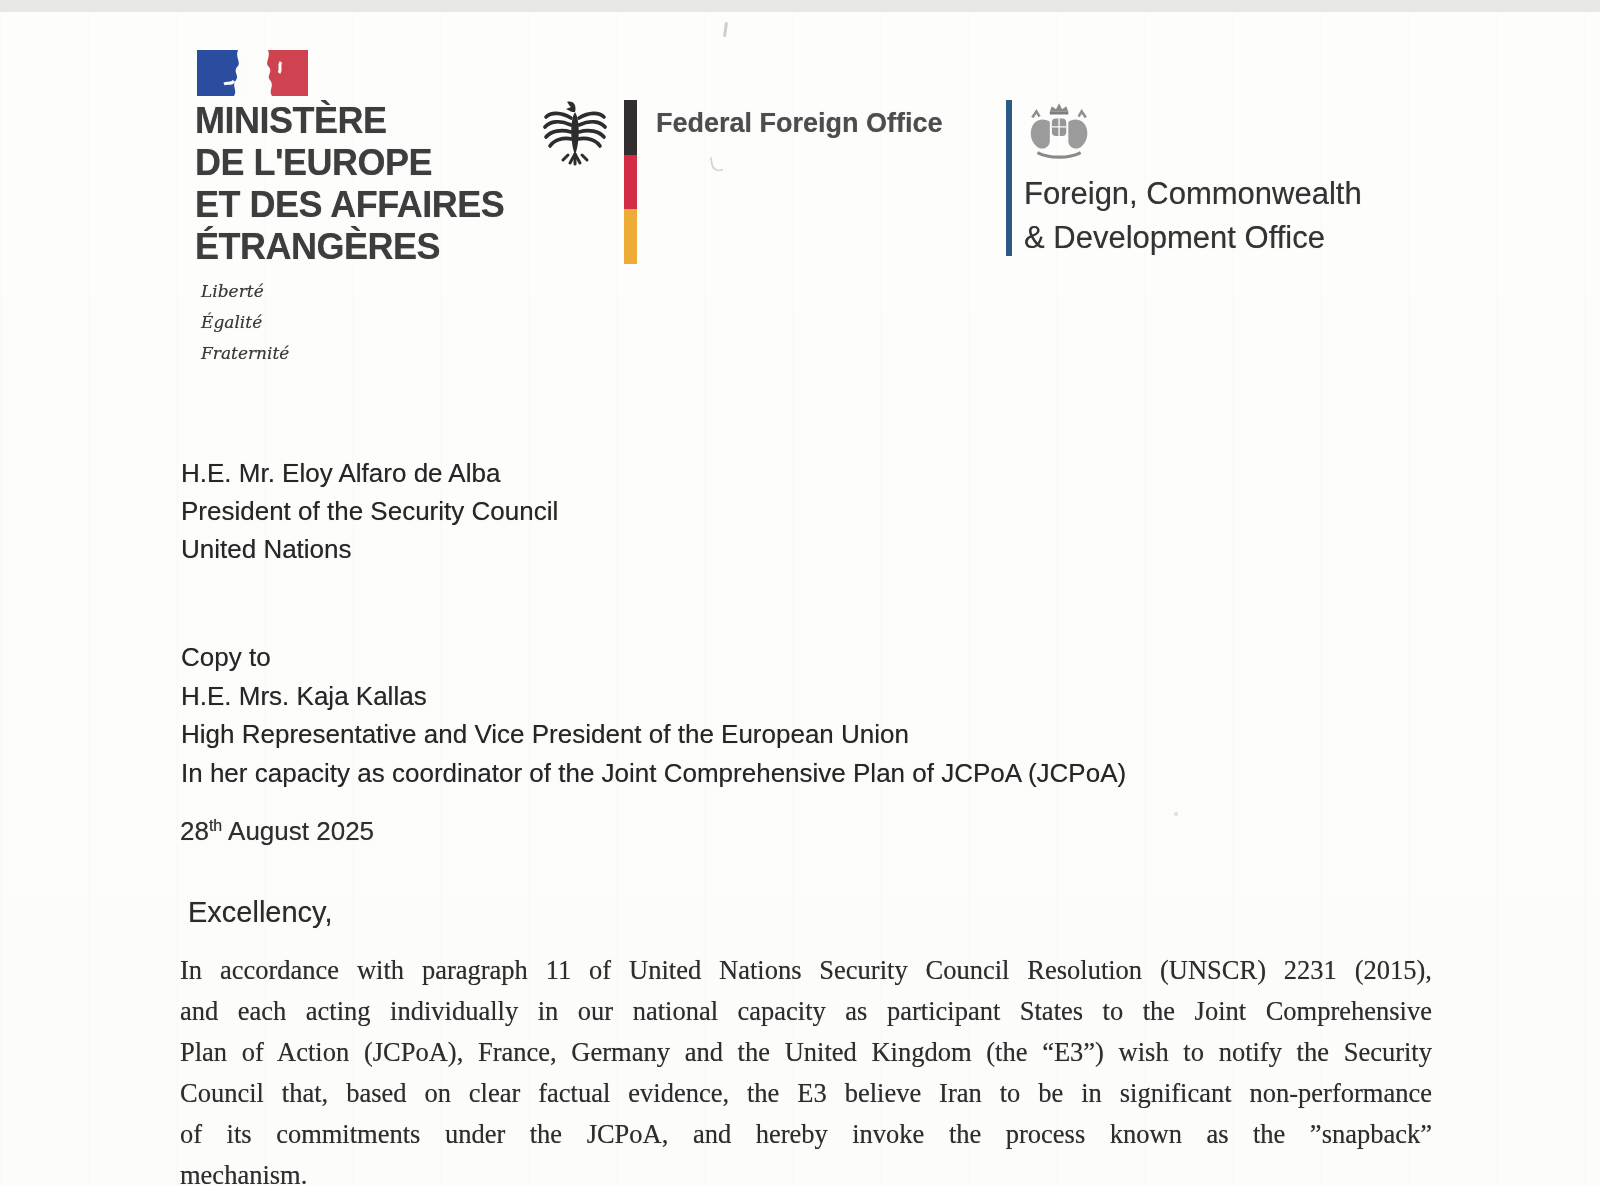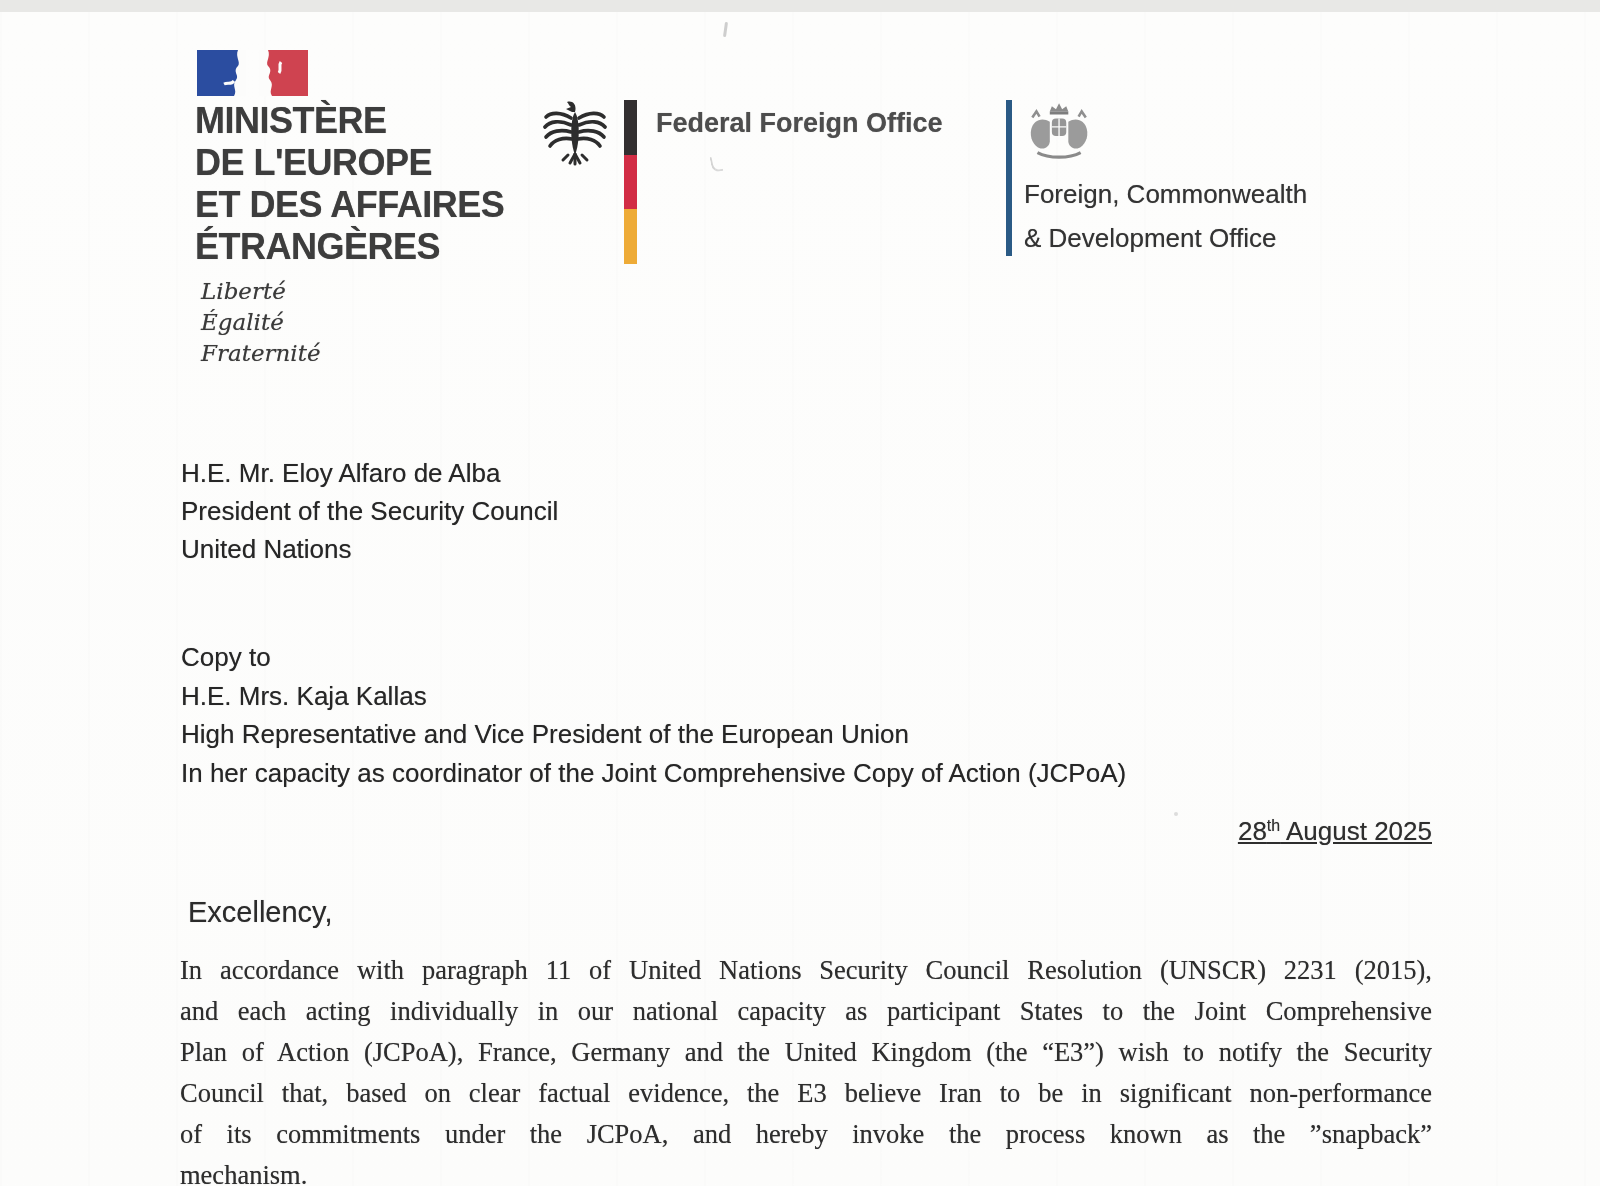--- a/index.html
+++ b/index.html
@@ -12,39 +12,39 @@
     font-family:"Liberation Sans", sans-serif;
     color:#2e2e2e;
   }
   .scan { text-shadow:0 0 0.7px rgba(45,45,45,0.55); }
 
   
   .fr-flag   { position:absolute; left:197px; top:38px; width:112px; height:47px; }
   .fr-name   { position:absolute; left:195px; top:88px; font-weight:bold; font-size:36px;
                line-height:42px; letter-spacing:-0.5px; color:#3d3d3d; }
   .fr-motto  { position:absolute; left:201px; top:264px; font-family:"DejaVu Serif", serif;
-               font-style:italic; font-size:23px; line-height:31px; color:#3a3a3a; }
+               font-style:italic; font-size:17px; line-height:31px; color:#3a3a3a; }
 
   
   .de-eagle  { position:absolute; left:543px; top:86px; width:64px; height:70px; filter:blur(0.3px); }
   .de-bar    { position:absolute; left:624px; top:88px; width:13px; height:164px; display:flex; flex-direction:column; }
   .de-bar .b1{ flex:1; background:#332f30; }
   .de-bar .b2{ flex:1; background:#d22d45; }
   .de-bar .b3{ flex:1; background:#eeab37; }
   .de-name   { position:absolute; left:656px; top:96px; font-weight:bold; font-size:27px; color:#4d4d4d; }
 
   
   .uk-bar    { position:absolute; left:1006px; top:88px; width:6px; height:156px; background:#2a5a85; }
   .uk-crest  { position:absolute; left:1020px; top:90px; width:74px; height:62px; filter:blur(0.4px); }
-  .uk-name   { position:absolute; left:1024px; top:160px; font-size:26px; line-height:44px; color:#333333; }
+  .uk-name   { position:absolute; left:1024px; top:160px; font-size:31px; line-height:44px; color:#333333; }
 
   
   .recipient { position:absolute; left:181px; top:442px; font-size:26px; line-height:38px; color:#262626; }
   .copyblock { position:absolute; left:181px; top:626px; font-size:26px; line-height:38.5px; color:#262626; }
-  .dateline  { position:absolute; left:180px; top:804px; width:1252px; text-align:right; font-size:26px; color:#2e2e2e;text-decoration:underline; }
+  .dateline  { position:absolute; left:180px; top:804px; width:1252px; text-align:left; font-size:26px; color:#2e2e2e; }
   .dateline .ord { font-size:16px; position:relative; top:-9px; }
   .salutation{ position:absolute; left:188px; top:884px; font-size:29px; color:#2b2b2b; }
   .bodytext  { position:absolute; left:180px; top:938px; width:1252px; font-size:26.5px;
                line-height:41px; color:#2d2d2d;font-family:Liberation Serif, serif; }
   .body-line { text-align:justify; text-align-last:justify; white-space:normal; }
   .body-line.last { text-align-last:left; }
 
   
   .speck1 { position:absolute; left:724px; top:10px; width:3px; height:15px; background:#a8a8a8;
             border-radius:2px; transform:rotate(8deg); opacity:.55; }
@@ -131,21 +131,21 @@
   <div class="recipient scan">
     <div>H.E. Mr. Eloy Alfaro de Alba</div>
     <div>President of the Security Council</div>
     <div>United Nations</div>
   </div>
 
   <div class="copyblock scan">
     <div>Copy to</div>
     <div>H.E. Mrs. Kaja Kallas</div>
     <div>High Representative and Vice President of the European Union</div>
-    <div>In her capacity as coordinator of the Joint Comprehensive Copy of Action (JCPoA)</div>
+    <div>In her capacity as coordinator of the Joint Comprehensive Plan of JCPoA (JCPoA)</div>
   </div>
 
   <div class="dateline scan"><span>28</span><span class="ord">th</span><span> <span>August 2025</span></span></div>
 
   <div class="salutation scan">Excellency,</div>
 
   <div class="bodytext scan">
     <div class="body-line">In accordance with paragraph 11 of United Nations Security Council Resolution (UNSCR) 2231 (2015),</div>
     <div class="body-line">and each acting individually in our national capacity as participant States to the Joint Comprehensive</div>
     <div class="body-line">Plan of Action (JCPoA), France, Germany and the United Kingdom (the “E3”) wish to notify the Security</div>

